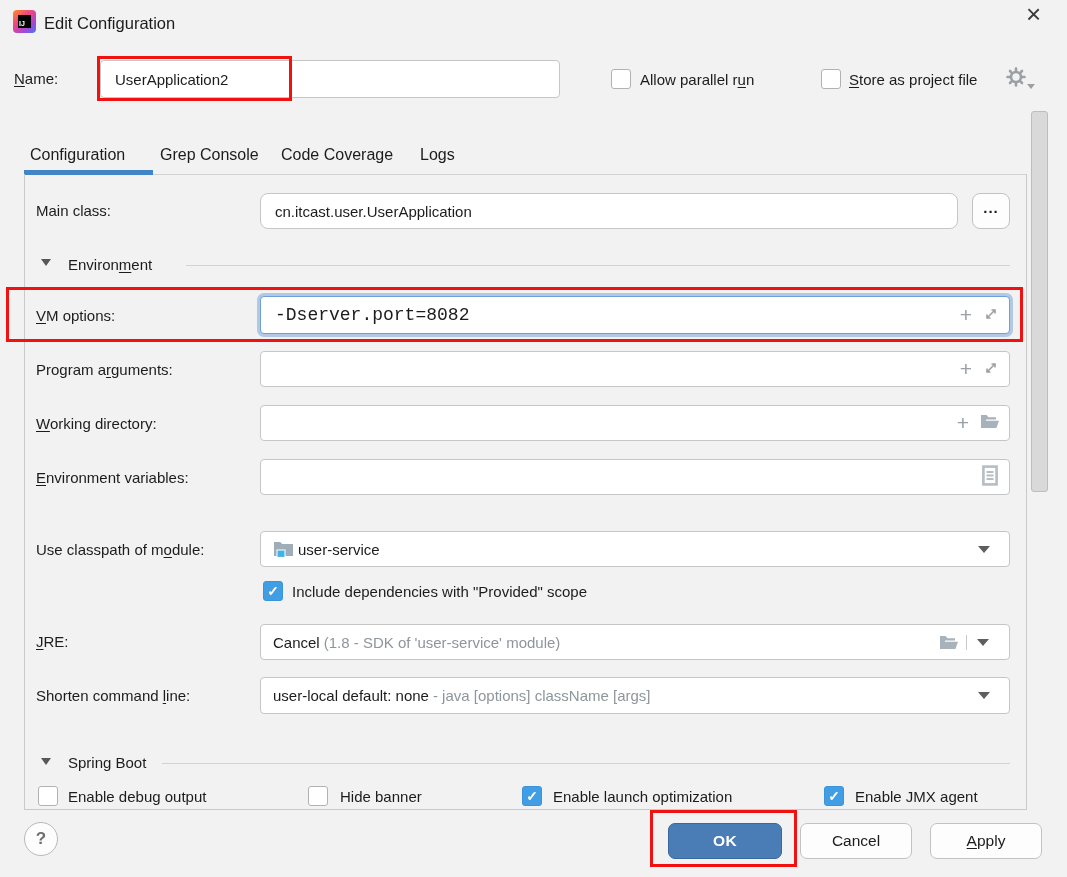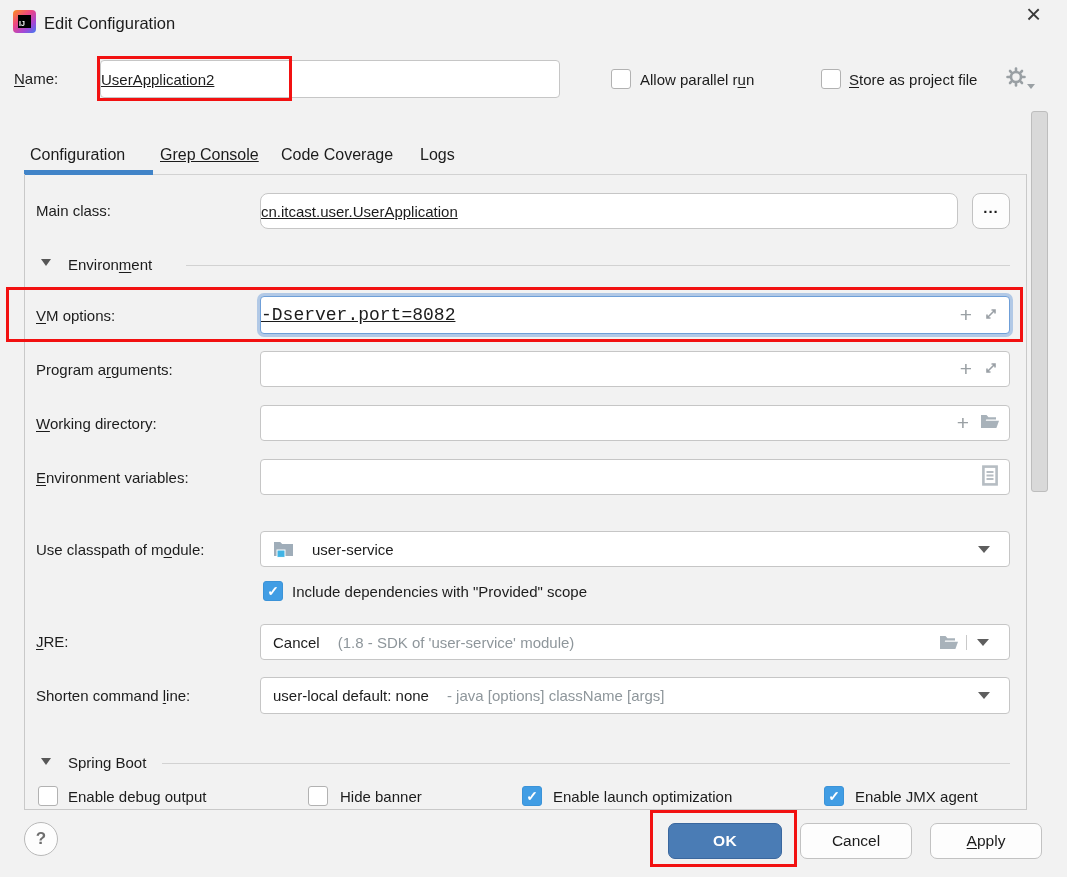--- a/index.html
+++ b/index.html
@@ -10,24 +10,24 @@
     overflow:hidden;
   }
   .abs { position:absolute; white-space:nowrap; }
   u { text-underline-offset:2px; }
 
   
   .field {
     position:absolute; background:#fff; border:1px solid #c6c6c6; border-radius:4px;
     display:flex; align-items:center; justify-content:space-between; padding-right:10px;
   }
-  .field .txt { padding-left:12px; display:flex; align-items:center; gap:18px; overflow:hidden; }
+  .field .txt { padding-left:12px; display:flex; align-items:center; gap:4px; overflow:hidden; }
   .field input {
     border:none; outline:none; background:transparent; font:inherit; color:inherit;
-    width:100%; padding:0 0 0 0; height:100%;text-decoration:underline;
+    width:100%; padding:0 0 0 14px; height:100%;
   }
   .field.focused { border:1px solid #6f9fd8; box-shadow:0 0 0 3px rgba(125,168,220,.55); }
   .mono input { font-family:"Liberation Mono", monospace; font-size:18px; }
   .hint { color:#8e969b; }
   .iconrow { display:flex; align-items:center; gap:11px; flex:0 0 auto; }
 
   
   .combo-btn { align-self:stretch; width:30px; display:flex; align-items:center; justify-content:center; flex:0 0 auto; }
   .combo-btn.sep { border-left:1px solid #c9c9c9; width:33px; margin-left:8px; }
   .dd { width:0; height:0; border-left:6px solid transparent; border-right:6px solid transparent; border-top:7px solid #5e5e5e; }
@@ -111,21 +111,21 @@
           <line x1="15.2" y1="15.2" x2="17" y2="17"></line>
         <line x1="5" y1="17" x2="6.8" y2="15.2"></line>
           <line x1="15.2" y1="6.8" x2="17" y2="5"></line>
       </g>
       <circle cx="11" cy="11" r="5" fill="none" stroke="#9aa0a4" stroke-width="2.6"></circle>
     </svg>
   </div>
   <div class="caret-sm" style="left:1027px; top:84px;"></div>
 
   <div class="tab" style="left:30px; top:146px;">Configuration</div>
-  <div class="tab" style="left:160px; top:146px;text-decoration:underline;">Grep Console</div>
+  <div class="tab" style="left:160px; top:146px;">Grep Console</div>
   <div class="tab" style="left:281px; top:146px;">Code Coverage</div>
   <div class="tab" style="left:420px; top:146px;">Logs</div>
   <div class="tab-underline-gray" style="left:24px; top:174px; width:1003px; height:1px;"></div>
   <div class="tab-underline-blue" style="left:24px; top:170px; width:129px; height:5px;"></div>
 
   <div class="panel"></div>
 
   <div class="abs" style="left:36px; top:202px;">Main class:</div>
   <div class="field" style="left:260px; top:193px; width:698px; height:36px;border-radius:8px;">
     <input value="cn.itcast.user.UserApplication" style="">

